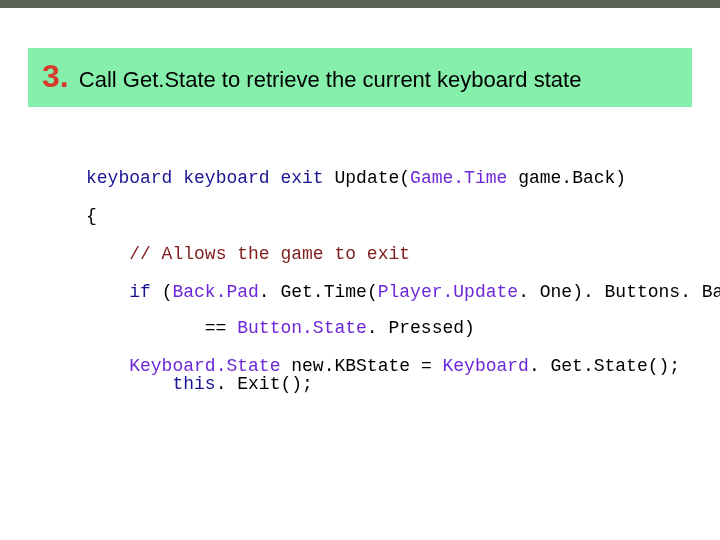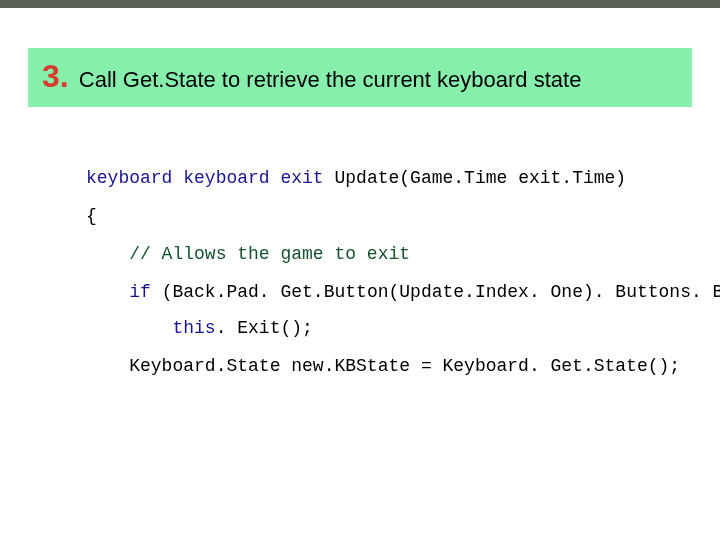--- a/index.html
+++ b/index.html
@@ -50,44 +50,45 @@
     white-space: pre;
     margin-bottom: 20px;
   }
   .code-block .line.tight {
     margin-bottom: 18px;
   }
   .code-block .line.last {
     margin-bottom: 0;
   }
   .tok-kw   { color: #1a1494; }  
-  .tok-type { color: #000000; }  
-  .tok-cmt  { color: #14532d; }  
+  .tok-type { color: #6d28d9; }  
+  .tok-cmt  { color: #7f1d1d; }  
 </style>
 </head>
 <body>
 
 <div class="slide">
 
   <div class="top-bar"></div>
 
   <div class="heading-box">
     <span class="step-number">3.</span><span class="heading-text"> Call Get.State to retrieve the current keyboard state</span>
   </div>
 
   <div class="code-block">
 
-    <div class="line"><span class="tok-kw">keyboard</span><span> </span><span class="tok-kw">keyboard</span><span> </span><span class="tok-kw">exit</span><span> Update(</span><span class="tok-type">Game.Time</span><span> exit.Time)</span></div>
+    <div class="line"><span class="tok-kw">keyboard</span><span> </span><span class="tok-kw">keyboard</span><span> </span><span class="tok-kw">exit</span><span> Update(</span><span class="tok-type">Game.Time</span><span> game.Back)</span></div>
 
     <div class="line"><span>{</span></div>
 
     <div class="line"><span>    </span><span class="tok-cmt">// Allows the game to exit</span></div>
 
-    <div class="line tight"><span>    </span><span class="tok-kw">if</span><span> (</span><span class="tok-type">Back.Pad</span><span>. Get.Button(</span><span class="tok-type">Update.Index</span><span>. One). Buttons. Back</span></div>
+    <div class="line tight"><span>    </span><span class="tok-kw">if</span><span> (</span><span class="tok-type">Back.Pad</span><span>. Get.Time(</span><span class="tok-type">Player.Update</span><span>. One). Buttons. Back</span></div>
 
+    <div class="line"><span>           == </span><span class="tok-type">Button.State</span><span>. Pressed)</span></div>
+
+    <div class="line last"><span>    </span><span class="tok-type">Keyboard.State</span><span> new.KBState = </span><span class="tok-type">Keyboard</span><span>. Get.State();</span></div>
 
     <div class="line"><span>        </span><span class="tok-kw">this</span><span>. Exit();</span></div>
-
-    <div class="line last"><span>    </span><span class="tok-type">Keyboard.State</span><span> new.KBState = </span><span class="tok-type">Keyboard</span><span>. Get.State();</span></div>
 
   </div>
 
 </div>
 
 </body></html>

